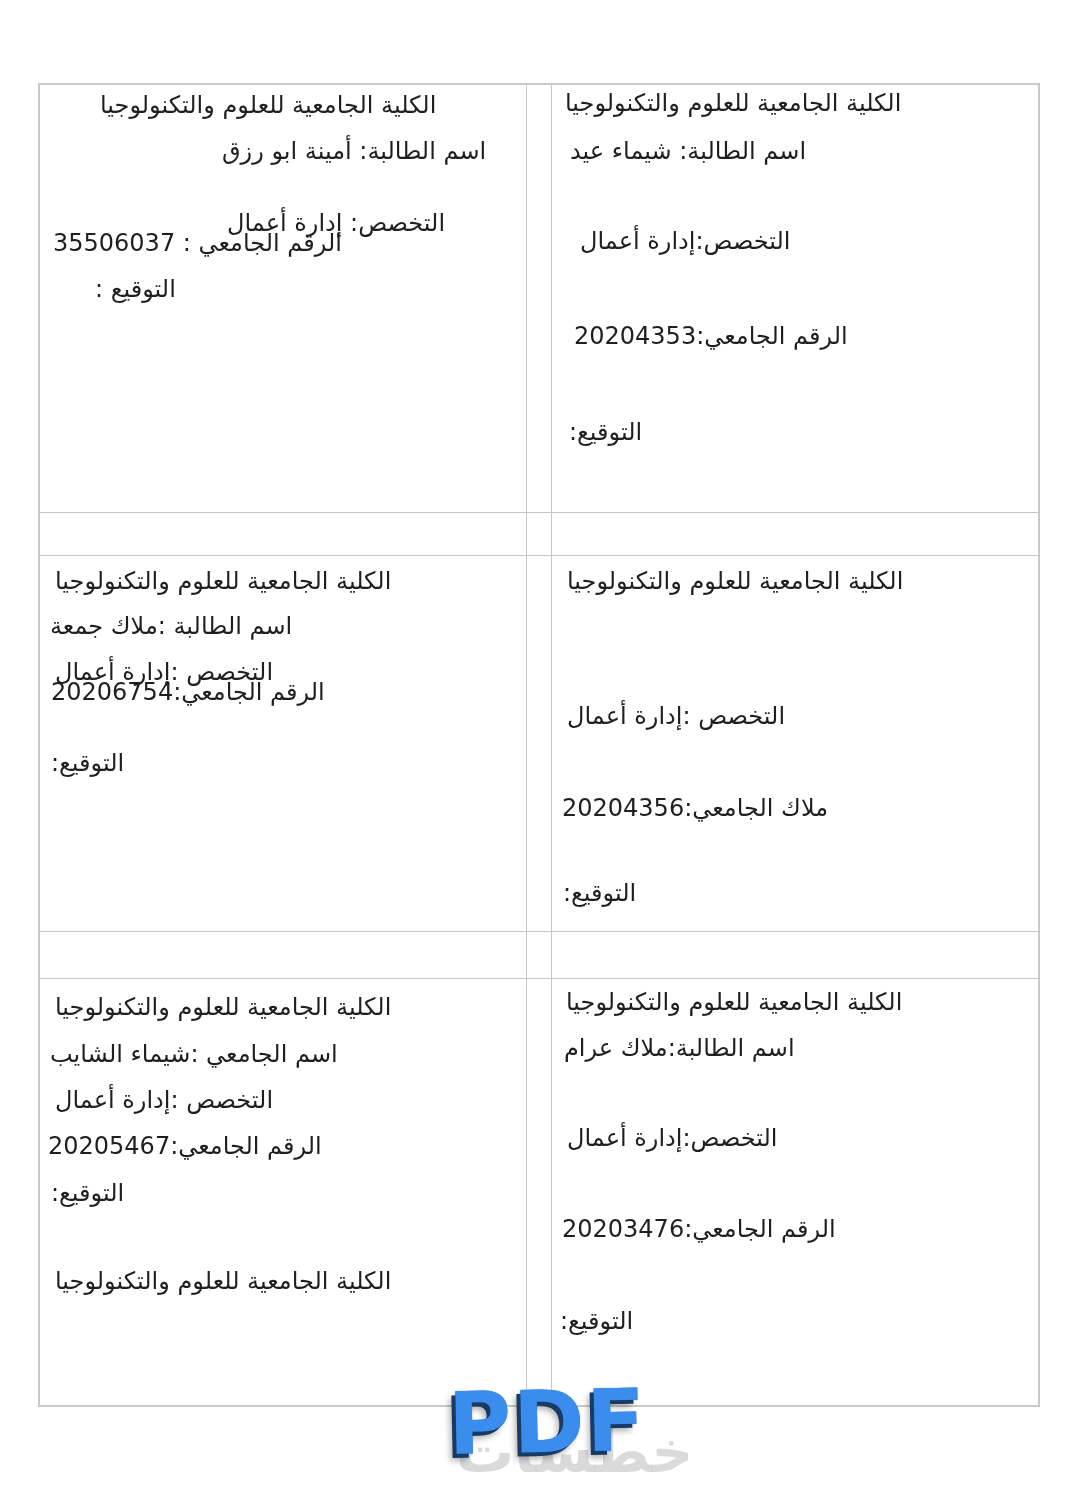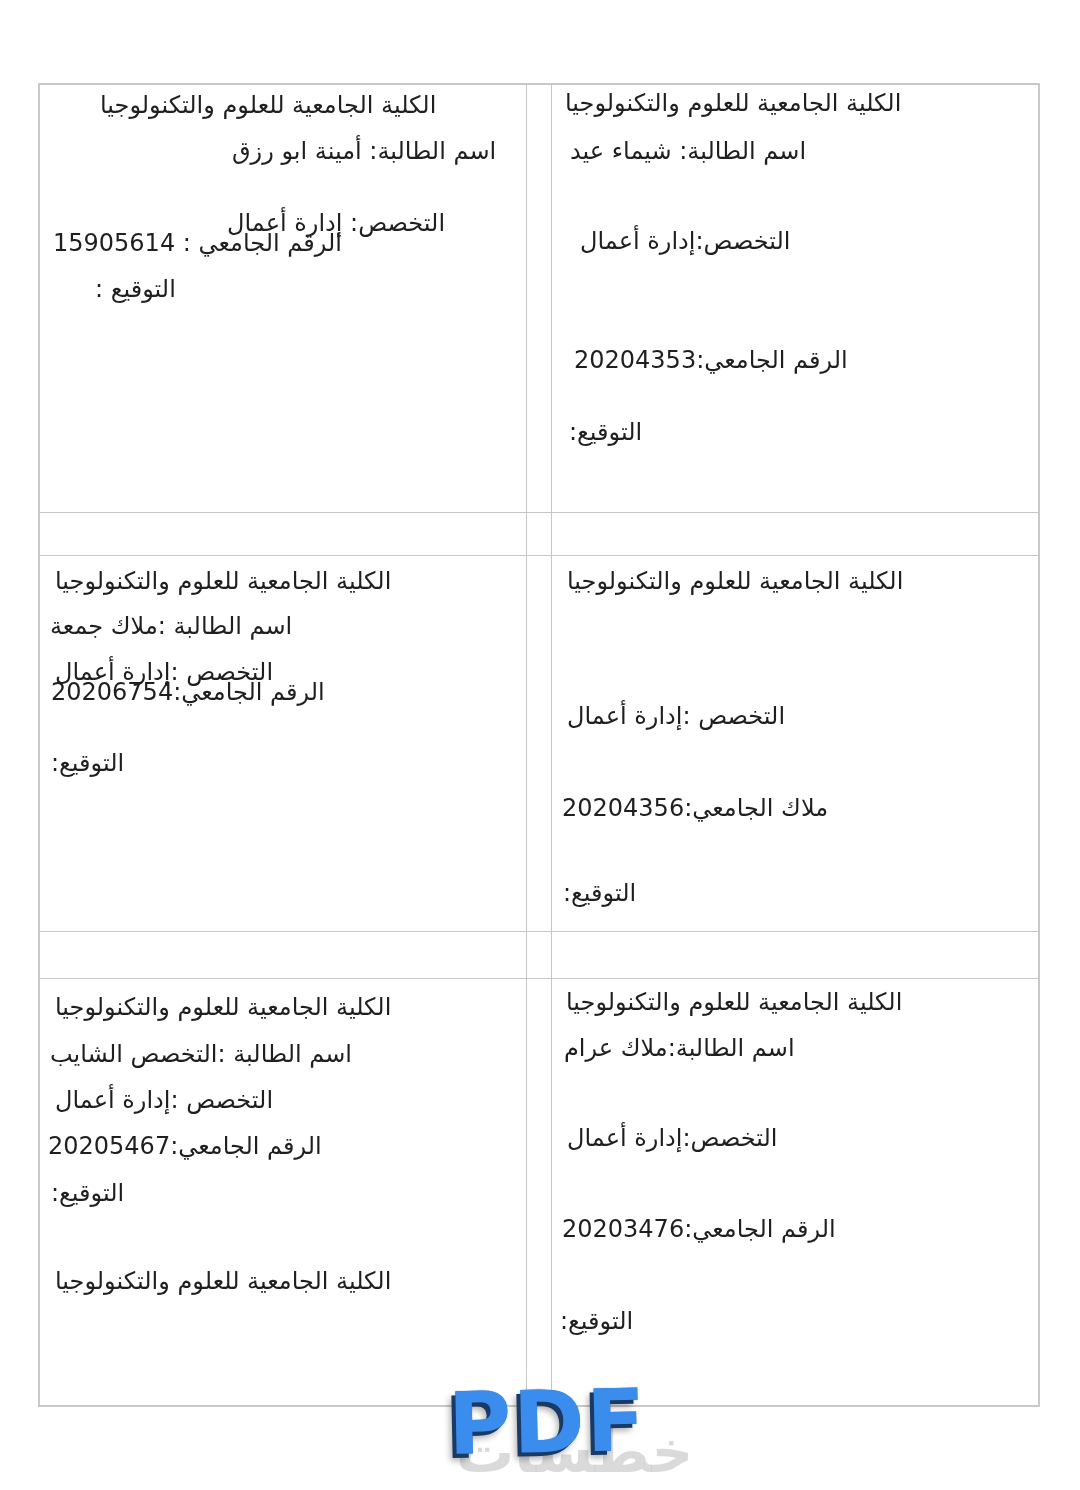--- a/index.html
+++ b/index.html
@@ -84,44 +84,44 @@
 
   <div class="table-frame"></div>
   <div class="vline" style="left:526px;"></div>
   <div class="vline" style="left:551px;"></div>
   <div class="hline" style="top:512px;"></div>
   <div class="hline" style="top:555px;"></div>
   <div class="hline" style="top:931px;"></div>
   <div class="hline" style="top:978px;"></div>
 
   <span class="ln" style="left:100px; top:92px;">الكلية الجامعية للعلوم والتكنولوجيا</span>
-  <span class="ln" style="left:232px; top:138px;">اسم الطالبة: أمينة ابو رزق</span>
+  <span class="ln" style="left:222px; top:138px;">اسم الطالبة: أمينة ابو رزق</span>
   <span class="ln" style="left:227px; top:184px;margin-top:26px;">التخصص: إدارة أعمال</span>
-  <span class="ln" style="left:53px;  top:230px;">الرقم الجامعي : 15905614</span>
+  <span class="ln" style="left:53px;  top:230px;">الرقم الجامعي : 35506037</span>
   <span class="ln" style="left:95px;  top:276px;">التوقيع :</span>
 
   <span class="ln" style="left:565px; top:90px;">الكلية الجامعية للعلوم والتكنولوجيا</span>
   <span class="ln" style="left:570px; top:138px;">اسم الطالبة: شيماء عيد</span>
   <span class="ln" style="left:580px; top:228px;">التخصص:إدارة أعمال</span>
-  <span class="ln" style="left:574px; top:323px;margin-top:24px;">الرقم الجامعي:20204353</span>
+  <span class="ln" style="left:574px; top:323px;">الرقم الجامعي:20204353</span>
   <span class="ln" style="left:569px; top:419px;">التوقيع:</span>
 
   <span class="ln" style="left:55px;  top:568px;">الكلية الجامعية للعلوم والتكنولوجيا</span>
   <span class="ln" style="left:50px;  top:613px;">اسم الطالبة :ملاك جمعة</span>
   <span class="ln" style="left:55px;  top:659px;">التخصص :إدارة أعمال</span>
   <span class="ln" style="left:51px;  top:679px;">الرقم الجامعي:20206754</span>
   <span class="ln" style="left:51px;  top:750px;">التوقيع:</span>
 
   <span class="ln" style="left:567px; top:568px;">الكلية الجامعية للعلوم والتكنولوجيا</span>
   <span class="ln" style="left:567px; top:703px;">التخصص :إدارة أعمال</span>
   <span class="ln" style="left:562px; top:795px;">ملاك الجامعي:20204356</span>
   <span class="ln" style="left:563px; top:880px;">التوقيع:</span>
 
   <span class="ln" style="left:55px;  top:994px;">الكلية الجامعية للعلوم والتكنولوجيا</span>
-  <span class="ln" style="left:50px;  top:1041px;">اسم الطالبة :التخصص الشايب</span>
+  <span class="ln" style="left:50px;  top:1041px;">اسم الجامعي :شيماء الشايب</span>
   <span class="ln" style="left:55px;  top:1087px;">التخصص :إدارة أعمال</span>
   <span class="ln" style="left:48px;  top:1133px;">الرقم الجامعي:20205467</span>
   <span class="ln" style="left:51px;  top:1180px;">التوقيع:</span>
   <span class="ln" style="left:55px;  top:1268px;">الكلية الجامعية للعلوم والتكنولوجيا</span>
 
   <span class="ln" style="left:566px; top:989px;">الكلية الجامعية للعلوم والتكنولوجيا</span>
   <span class="ln" style="left:564px; top:1035px;">اسم الطالبة:ملاك عرام</span>
   <span class="ln" style="left:567px; top:1125px;">التخصص:إدارة أعمال</span>
   <span class="ln" style="left:562px; top:1216px;">الرقم الجامعي:20203476</span>
   <span class="ln" style="left:560px; top:1308px;">التوقيع:</span>

